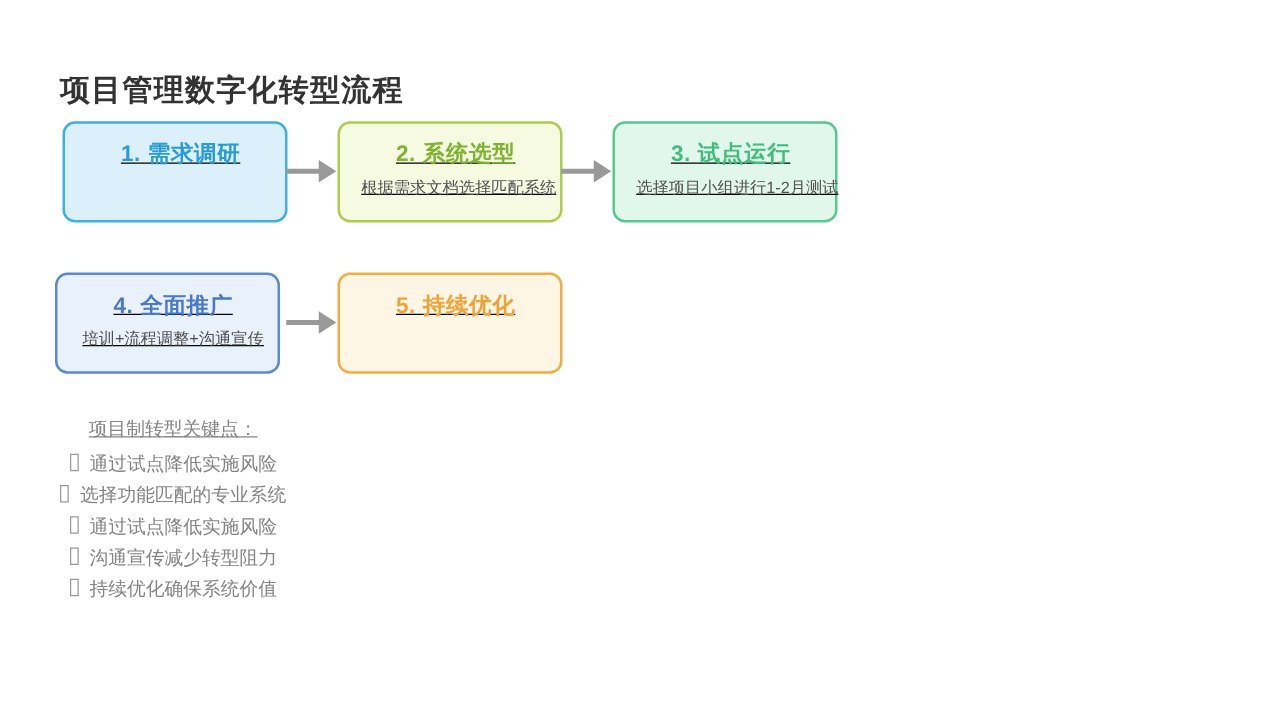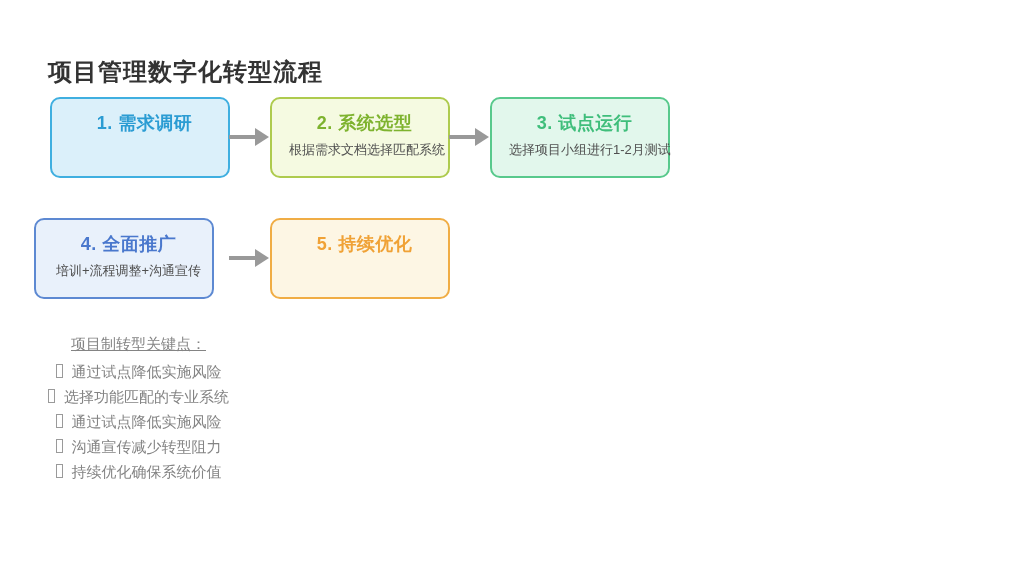--- a/index.html
+++ b/index.html
@@ -24,40 +24,41 @@
     font-weight: bold;
     color: var(--heading, #333333);
     letter-spacing: 1px;
   }
   .step {
     position: absolute;
     width: 180px; height: 81px;
     border-radius: 10px;
     border: 2px solid #ccc;
     padding: 13px 8px 0 17px;
+    text-decoration: underline;
   }
   .step-title {
     font-size: 18px;
     font-weight: bold;
     line-height: 22px;
     letter-spacing: 0.5px;
   }
   .step-desc {
     margin-top: 7px;
     font-size: 13px;
     color: var(--desc, #4f4f4f);
     white-space: nowrap;
   }
   .step1 { left: 50px;  top: 97px;  background: var(--step1-bg); border-color: var(--step1-border); }
   .step1 .step-title { color: var(--step1-title); }
   .step2 { left: 270px; top: 97px;  background: var(--step2-bg); border-color: var(--step2-border); }
   .step2 .step-title { color: var(--step2-title); }
   .step3 { left: 490px; top: 97px;  background: var(--step3-bg); border-color: var(--step3-border); }
   .step3 .step-title { color: var(--step3-title); }
-  .step4 { left: 34px;  top: 218px; background: var(--step4-bg); border-color: var(--step4-border); }
+  .step4 { left: 44px;  top: 218px; background: var(--step4-bg); border-color: var(--step4-border); }
   .step4 .step-title { color: var(--step4-title); }
   .step5 { left: 270px; top: 218px; background: var(--step5-bg); border-color: var(--step5-border); }
   .step5 .step-title { color: var(--step5-title); }
   .arrow {
     position: absolute;
     width: 40px; height: 18px;
   }
   .arrow-line {
     position: absolute;
     left: 0; top: 7px;

